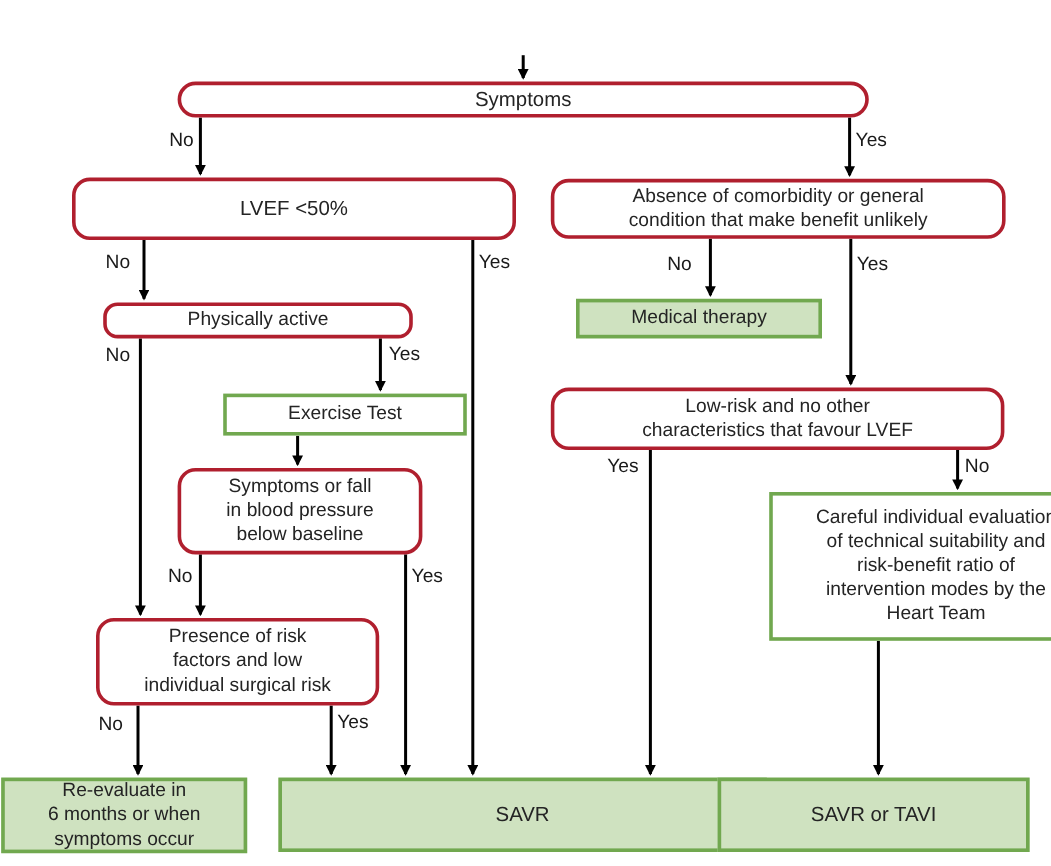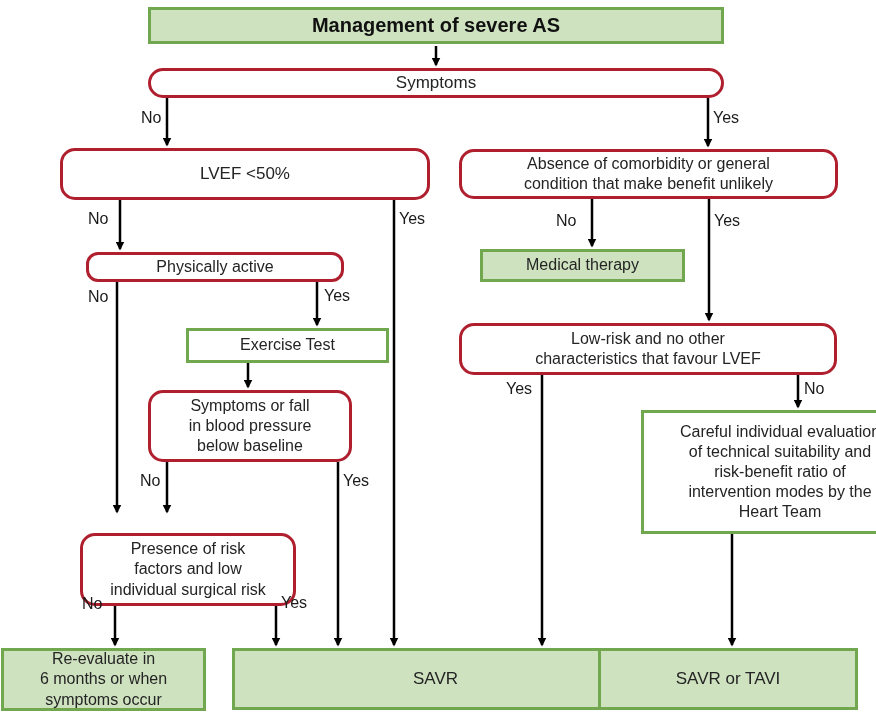--- a/index.html
+++ b/index.html
@@ -81,21 +81,20 @@
       <line x1="115" y1="588" x2="115" y2="645" marker-end="url(#arrow)"></line>
       <line x1="276" y1="588" x2="276" y2="645" marker-end="url(#arrow)"></line>
       <line x1="592" y1="199" x2="592" y2="246" marker-end="url(#arrow)"></line>
       <line x1="709" y1="199" x2="709" y2="320" marker-end="url(#arrow)"></line>
       <line x1="542" y1="375" x2="542" y2="645" marker-end="url(#arrow)"></line>
       <line x1="798" y1="375" x2="798" y2="407" marker-end="url(#arrow)"></line>
       <line x1="732" y1="534" x2="732" y2="645" marker-end="url(#arrow)"></line>
     </g>
   </svg>
 
-  <div class="node green-fill title-node" style="left:148px; top:7px; width:576px; height:37px;">Management of severe AS</div>
 
   <div class="node red-node" style="left:148px; top:68px; width:576px; height:30px; font-size:17px;">Symptoms</div>
 
   <div class="node red-node" style="left:60px; top:148px; width:370px; height:52px; font-size:17px;">LVEF &lt;50%</div>
 
   <div class="node red-node" style="left:459px; top:149px; width:379px; height:50px;">Absence of comorbidity or general
 condition that make benefit unlikely</div>
 
   <div class="node red-node" style="left:86px; top:252px; width:258px; height:30px; border-radius:12px;">Physically active</div>
 
@@ -109,21 +108,21 @@
   <div class="node red-node" style="left:148px; top:390px; width:204px; height:72px;">Symptoms or fall
 in blood pressure
 below baseline</div>
 
   <div class="node green-outline" style="left:597px; top:410px; width:278px; height:124px;">Careful individual evaluation
 of technical suitability and
 risk-benefit ratio of
 intervention modes by the
 Heart Team</div>
 
-  <div class="node red-node" style="left:80px; top:533px; width:216px; height:73px;">Presence of risk
+  <div class="node red-node" style="left:80px; top:515px; width:236px; height:73px;">Presence of risk
 factors and low
 individual surgical risk</div>
 
   <div class="node green-fill" style="left:1px; top:648px; width:205px; height:63px;">Re-evaluate in
 6 months or when
 symptoms occur</div>
 
   <div class="node green-fill" style="left:232px; top:648px; width:407px; height:62px; font-size:17px;">SAVR</div>
 
   <div class="node green-fill" style="left:598px; top:648px; width:260px; height:62px; font-size:17px;">SAVR or TAVI</div>

